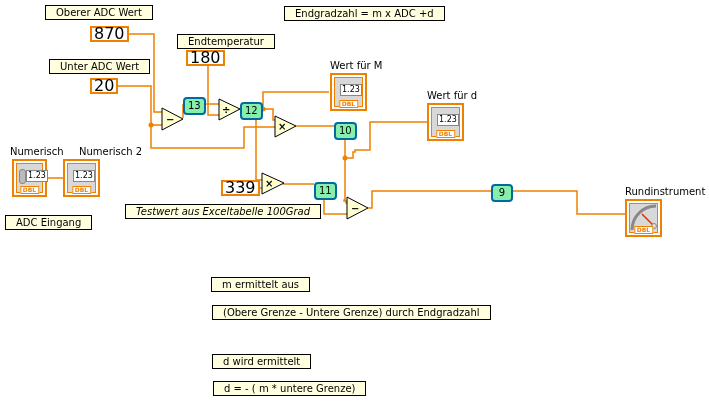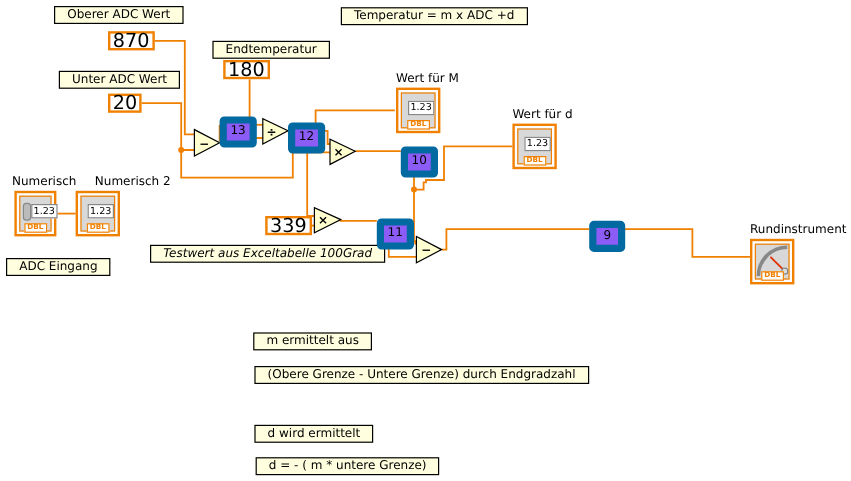--- a/index.html
+++ b/index.html
@@ -4,21 +4,21 @@
 <style>
   html, body { margin:0; padding:0; }
   body { width:709px; height:401px; background:#ffffff; position:relative; overflow:hidden;
          font-family:"DejaVu Sans", sans-serif; font-size:10px; color:#000; }
   .abs { position:absolute; }
   .note { position:absolute; background:#ffffe0; border:1px solid #000; padding:0 10px;
           font-size:10px; line-height:13px; white-space:nowrap; }
   .label { position:absolute; font-size:10px; line-height:12px; white-space:nowrap; }
   .const { position:absolute; border:2px solid #f08000; background:#fff; font-size:16px;
            line-height:12px; padding:0 2px; height:12px; }
-  .probe { position:absolute; border:6px solid #0369a1; background:#8b5cf6; border-radius:4px;
+  .probe { position:absolute; border:2px solid #0369a1; background:#86efac; border-radius:4px;
            font-size:10px; line-height:14px; height:14px; padding:0 3px; text-align:center; min-width:12px; }
   svg.wires { position:absolute; left:0; top:0; }
   .term { position:absolute; border:2px solid #f08000; background:#fff; }
   .term .inner { position:absolute; left:2px; top:2px; right:2px; bottom:2px; background:#d8d8d8; border:1px solid #f08000; }
   .term .disp { position:absolute; background:#fff; border:1px solid #888; font-size:8px; line-height:10px; padding:0 1px; }
   .term .dbl { position:absolute; bottom:1px; left:50%; transform:translateX(-50%); font-size:6px; font-weight:bold;
                color:#f08000; background:#fff; border:1px solid #f08000; line-height:6px; padding:0 2px; }
 </style>
 </head>
 <body>
@@ -80,21 +80,21 @@
     <text x="222" y="113">÷</text>
     <text x="278" y="130">×</text>
     <text x="265" y="187">×</text>
     <text x="351" y="212">−</text>
   </g>
 </svg>
 
 <div class="note" style="left:45px;top:5px;">Oberer ADC Wert</div>
 <div class="note" style="left:49px;top:59px;">Unter ADC Wert</div>
 <div class="note" style="left:177px;top:34px;">Endtemperatur</div>
-<div class="note" style="left:284px;top:6px;">Temperatur = m x ADC +d</div>
+<div class="note" style="left:284px;top:6px;">Endgradzahl = m x ADC +d</div>
 <div class="note" style="left:125px;top:204px;font-style:italic;">Testwert aus Exceltabelle 100Grad</div>
 <div class="note" style="left:5px;top:215px;">ADC Eingang</div>
 <div class="note" style="left:211px;top:277px;">m ermittelt aus</div>
 <div class="note" style="left:212px;top:305px;">(Obere Grenze - Untere Grenze) durch Endgradzahl</div>
 <div class="note" style="left:212px;top:354px;">d wird ermittelt</div>
 <div class="note" style="left:213px;top:381px;">d = - ( m * untere Grenze)</div>
 
 <div class="const" style="left:90px;top:26px;">870</div>
 <div class="const" style="left:90px;top:78px;">20</div>
 <div class="const" style="left:186px;top:50px;">180</div>

